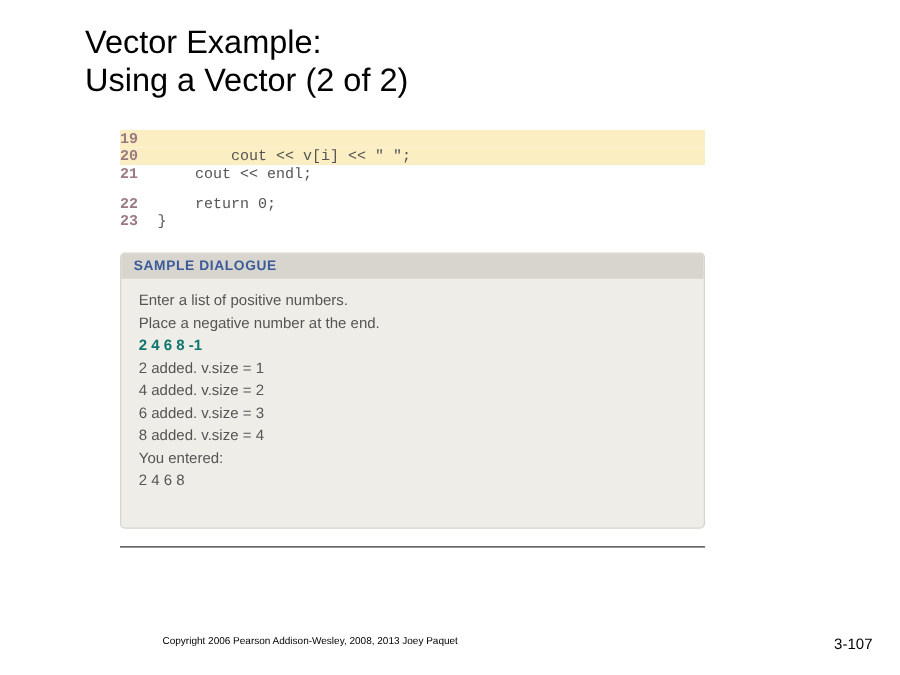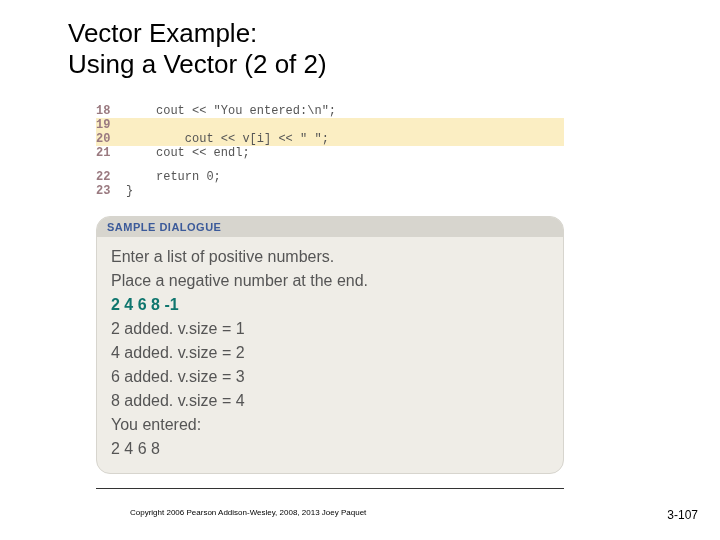--- a/index.html
+++ b/index.html
@@ -46,37 +46,37 @@
   .code-text { white-space: pre; }
   .hl {
     background: #fbeec3;
   }
   .sep { height: 10px; }
   .dialogue-wrap {
     margin-left: 28px;
     margin-top: 18px;
     width: 468px;
     border: 1px solid #d7d5ce;
-    border-radius: 14px;
+    border-radius: 4px;
     overflow: hidden;
     background: #efede7;
   }
   .dialogue-head {
     background: #d7d5ce;
     color: #3b5a9a;
     font-size: 11px;
     font-weight: bold;
     letter-spacing: 0.5px;
     padding: 4px 10px;
     font-family: Arial, sans-serif;
   }
   .dialogue-body {
-    padding: 8px 14px 12px 14px;
+    padding: 8px 14px 29px 14px;
     font-family: Arial, sans-serif;
-    font-size: 16px;
+    font-size: 12px;
     color: #555;
     line-height: 1.5;
   }
   .dialogue-body .bold { font-weight: bold; color: #0f766e; }
   .hr {
     margin: 14px 0 0 28px;
     width: 468px;
     border: none;
     border-top: 1px solid #333;
   }
@@ -97,25 +97,20 @@
 <body>
 
 <div class="slide">
 
   <div class="title">
     <span>Vector Example:</span><br>
     <span>Using a Vector (2 of 2)</span>
   </div>
 
   <div class="code-block">
-    <div class="code-row">
-      <span class="ln">18</span>
-      <span class="code-gap"></span>
-      <span class="code-text">cout &lt;&lt; "You entered:\n";</span>
-    </div>
     <div class="code-row hl">
       <span class="ln">19</span>
       <span class="code-gap"></span>
     </div>
     <div class="code-row hl">
       <span class="ln">20</span>
       <span class="code-gap"></span>
       <span class="code-text">    cout &lt;&lt; v[i] &lt;&lt; " ";</span>
     </div>
     <div class="code-row">

